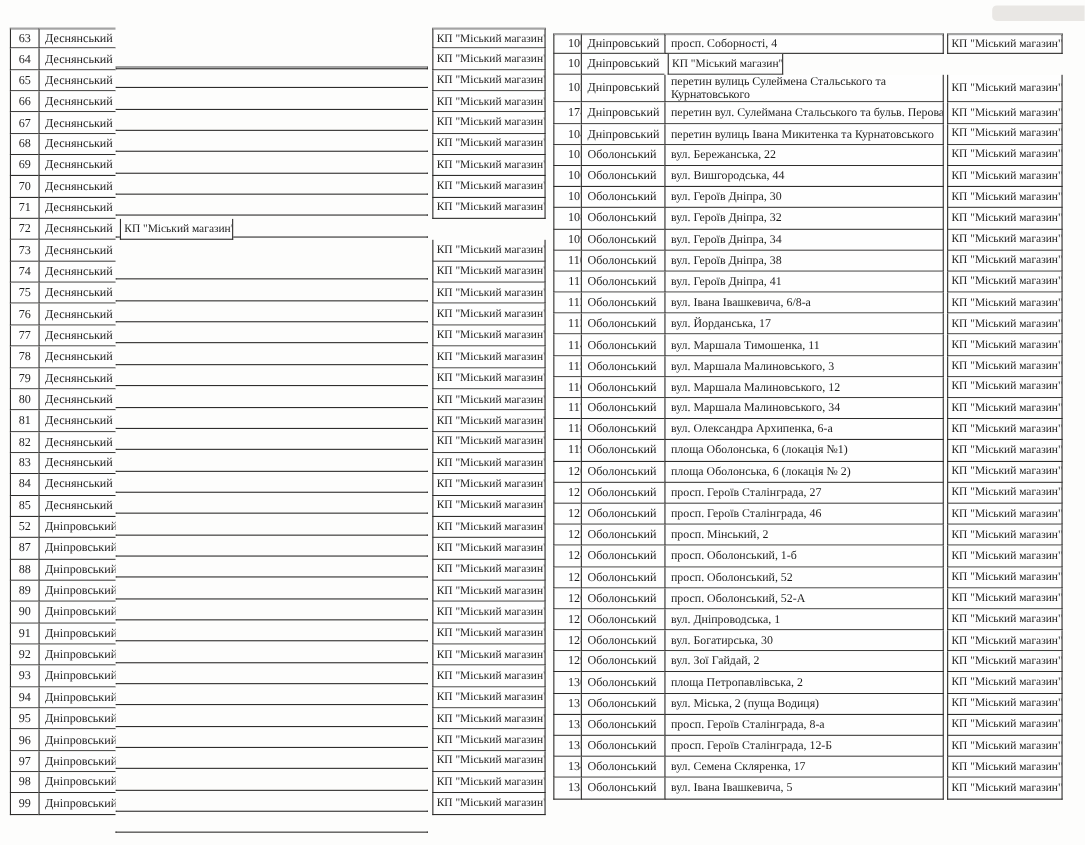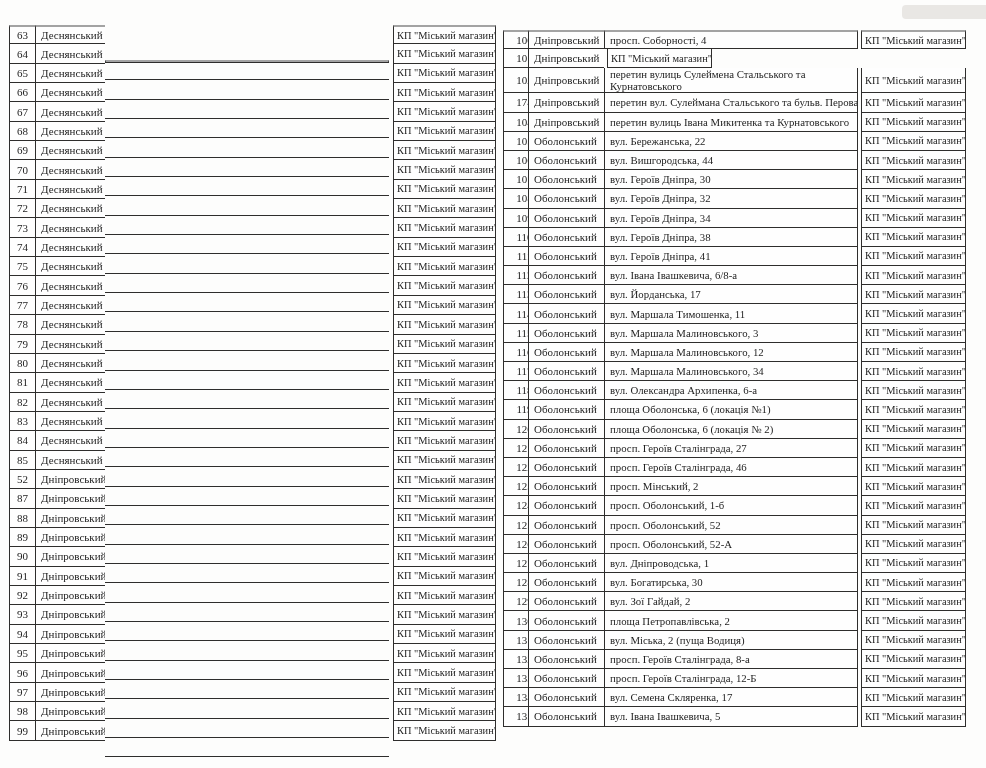--- a/index.html
+++ b/index.html
@@ -123,21 +123,20 @@
       <div class="row">
         <div class="cell num">71</div>
         <div class="cell district">Деснянський</div>
         <div class="cell address">вул. Оноре де Бальзака, 60</div>
         <div class="gap"></div>
         <div class="cell vendor">КП "Міський магазин"</div>
       </div>
       <div class="row">
         <div class="cell num">72</div>
         <div class="cell district">Деснянський</div>
-        <div class="cell address">вул. Оноре де Бальзака, 94</div>
         <div class="gap"></div>
         <div class="cell vendor">КП "Міський магазин"</div>
       </div>
       <div class="row">
         <div class="cell num">73</div>
         <div class="cell district">Деснянський</div>
         <div class="cell address">вул. Миколи Закревського, 61/2</div>
         <div class="gap"></div>
         <div class="cell vendor">КП "Міський магазин"</div>
       </div>

